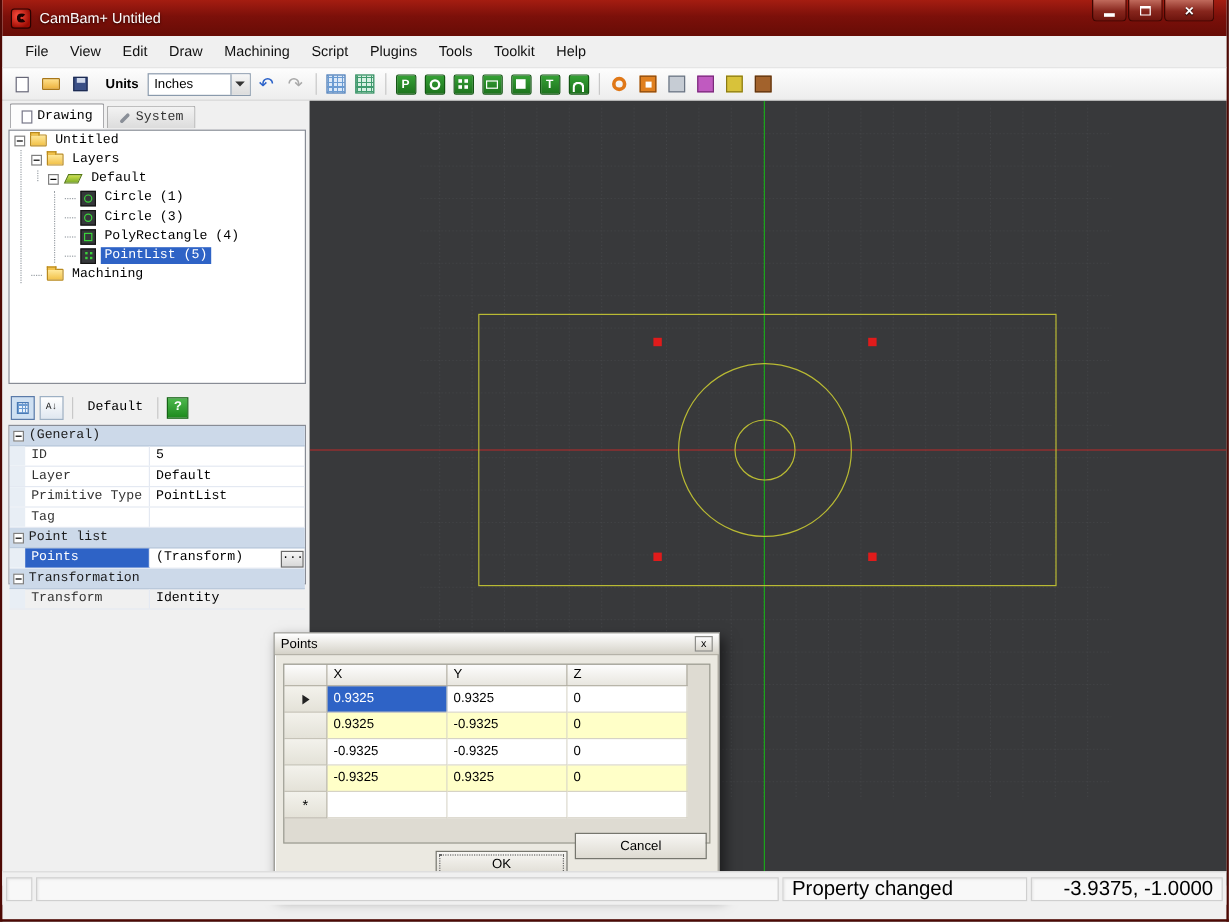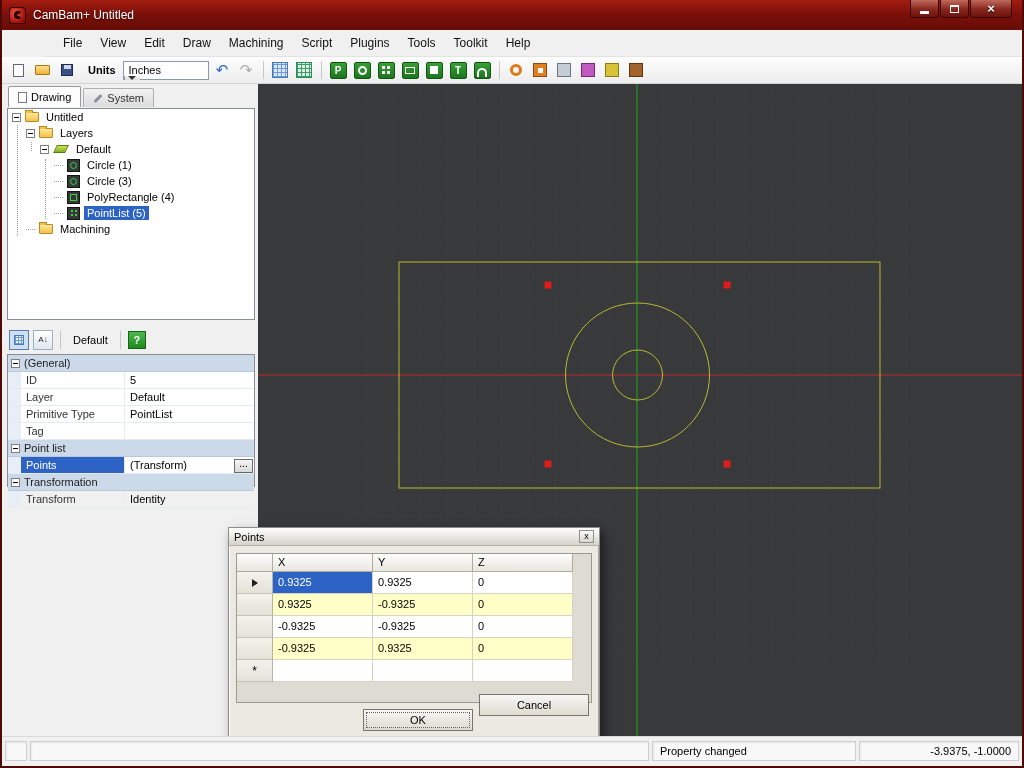--- a/index.html
+++ b/index.html
@@ -22,33 +22,33 @@
     background:linear-gradient(#c06a5c,#87261d 55%,#6d140d);
     display:flex; align-items:center; justify-content:center;
     border-radius:0 0 4px 4px; color:#fff; }
   .wbtn.min,.wbtn.max { width:29px; }
   .wbtn.close { width:42px; font-size:13px; font-weight:bold; text-shadow:0 1px 1px #000; }
   .wmin { width:9px; height:3px; background:#fff; margin-top:7px; }
   .wmax { width:9px; height:8px; border:1px solid #fff; border-top-width:2px; }
 
   
   .menubar { height:27px; background:#f0f0f0; border-bottom:1px solid #e3e3e3;
-    display:flex; align-items:center; padding-left:10px;margin-left:42px; }
+    display:flex; align-items:center; padding-left:10px; }
   .menu-item { padding:5px 9px; font-size:12px; color:#111; }
   .toolbar { height:27px; background:linear-gradient(#fdfdfd,#ededed);
     border-bottom:1px solid #d4d4d4; display:flex; align-items:center; padding-left:6px; gap:3px; }
   .tbtn { width:21px; height:21px; display:flex; align-items:center; justify-content:center; }
   .sep { width:1px; height:18px; background:#c8c8c8; margin:0 3px; }
   .i-new { width:11px; height:13px; background:#fff; border:1px solid #667; }
   .i-open { width:15px; height:10px; background:linear-gradient(#ffe089,#ecb23e);
     border:1px solid #a87618; border-radius:1px; }
   .i-save { width:12px; height:12px; background:#3a4f86; border:1px solid #1d2b52; position:relative; }
   .i-save::before { content:''; position:absolute; left:2px; top:0; width:7px; height:4px; background:#cfd8ea; }
   .units-label { font-size:11px; font-weight:bold; margin:0 4px 0 8px; }
-  .combo { width:86px; height:19px; background:#fff; border:1px solid #8a9aac; display:flex;flex-direction:column; }
+  .combo { width:86px; height:19px; background:#fff; border:1px solid #8a9aac; display:flex; }
   .combo-text { flex:1; font-size:11px; padding:2px 0 0 5px; }
   .combo-arrow { width:16px; background:linear-gradient(#f6f6f6,#dcdcdc);
     border-left:1px solid #8a9aac; display:flex; align-items:center; justify-content:center; }
   .combo-arrow i { width:0; height:0; border-left:4px solid transparent;
     border-right:4px solid transparent; border-top:4px solid #333; }
   .uglyph { font-family:"DejaVu Sans", sans-serif; font-size:15px; line-height:1; }
   .undo { color:#2b62c9; } .redo { color:#a9a9a9; }
   .i-grid { width:16px; height:16px; border:1px solid #4a7ab5; background:
     repeating-linear-gradient(90deg,#6b9bd2 0 1px,transparent 1px 4px),
     repeating-linear-gradient(0deg,#6b9bd2 0 1px,transparent 1px 4px),#dce9f8; }
@@ -68,21 +68,21 @@
   .i-donut { width:12px; height:12px; border:3px solid #e07818; border-radius:50%; }
   .csq { width:14px; height:14px; display:flex; align-items:center; justify-content:center; }
   .c-orange { background:#e08020; border:1px solid #8a4a10; }
   .c-orange i { width:5px; height:5px; background:#fff; display:block; }
   .c-gray { background:#c6ccd4; border:1px solid #6a7482; }
   .c-magenta { background:#c05ac0; border:1px solid #7a2a7a; }
   .c-yellow { background:#d8c23a; border:1px solid #8a7a14; }
   .c-brown { background:#a2622c; border:1px solid #5e3410; }
 
   
-  .main { position:absolute; top:84px; bottom:28px; left:0; right:0; display:flex; }
+  .main { position:absolute; top:84px; bottom:28px; left:0; right:0; display:flex;font-family:Liberation Mono, monospace; }
   .left-panel { width:256px; background:#f0f0f0; position:relative; }
   .canvas { flex:1; background:#38393b; position:relative; overflow:hidden; }
 
   
   .tabs { height:23px; display:flex; align-items:flex-end; padding-left:6px; gap:2px; }
   .tab { display:flex; align-items:center; gap:4px; font-size:11px; padding:0 9px;
     border-radius:2px 2px 0 0; }
   .tab.active { height:21px; background:#fdfdfd; border:1px solid #98989c; border-bottom:none; }
   .tab.inactive { height:19px; background:linear-gradient(#f3f3f3,#dcdcdc);
     border:1px solid #aeaeae; border-bottom:none; color:#333; }
@@ -169,22 +169,22 @@
   .dcell { height:22px; font-size:11px; padding:4px 0 0 5px;
     border-right:1px solid #d6d3c6; border-bottom:1px solid #d6d3c6; background:#fff; }
   .ylw { background:#ffffc8; }
   .dcell.selcell { background:#2e63c6; color:#fff; }
   .dlg-btn { position:absolute; width:110px; height:22px; font-size:11px; text-align:center;
     padding-top:4px; background:linear-gradient(#f7f6f3,#dedbd2); border:1px solid #76766e; }
   .dlg-btn.ok { left:134px; top:181px; outline:1px dotted #666; outline-offset:-4px; }
   .dlg-btn.cancel { left:250px; top:166px; }
 
   
-  .statusbar { position:absolute; left:0; right:0; bottom:2px; height:28px; background:#f0f0f0;
-    border-top:1px solid #dadada; display:flex; align-items:center; gap:3px; padding:0 3px; font-size:11px; }
+  .statusbar { position:absolute; left:0; right:0; bottom:12px; height:28px; background:#f0f0f0;
+    border-top:1px solid #dadada; display:flex; align-items:center; gap:3px; padding:0 3px; font-size:17px; }
   .spanel { height:20px; background:#f8f8f8; border:1px solid #cfcfcf;
     box-shadow:inset 1px 1px 2px rgba(0,0,0,.07); display:flex; align-items:center; padding:0 7px; }
   .sp-ico { width:22px; flex:none; }
   .sp-fill { flex:1; }
   .sp-msg { width:204px; flex:none; }
   .sp-coord { width:160px; flex:none; justify-content:flex-end; }
 </style>
 </head>
 <body>
 

